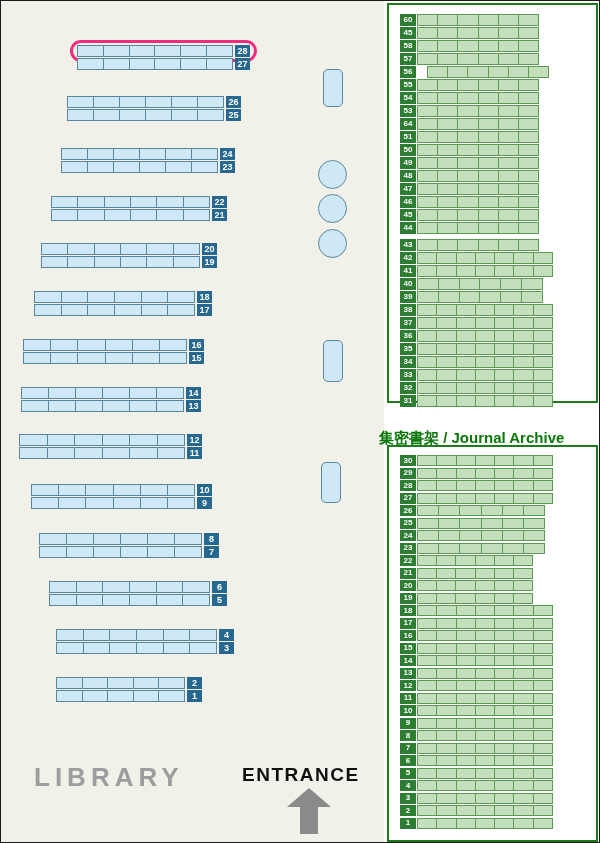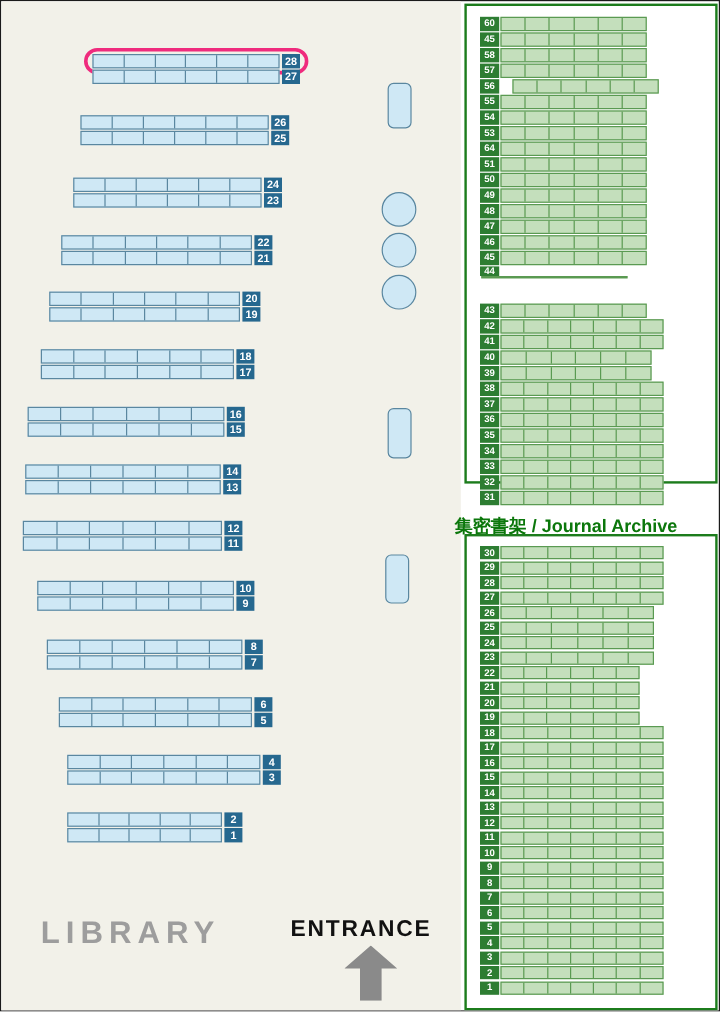--- a/index.html
+++ b/index.html
@@ -559,21 +559,21 @@
           <div class="g-badge">45</div>
           <div class="g-bar" style="width: 122px;">
             <div class="g-cell"></div>
             <div class="g-cell"></div>
             <div class="g-cell"></div>
             <div class="g-cell"></div>
             <div class="g-cell"></div>
             <div class="g-cell"></div>
           </div>
         </div>
-        <div class="g-row" style="height: 12px; margin-bottom: 19px; flex-direction: column;">
+        <div class="g-row" style="height: 12px; margin-bottom: 5px;">
           <div class="g-badge">44</div>
           <div class="g-bar" style="width: 122px;">
             <div class="g-cell"></div>
             <div class="g-cell"></div>
             <div class="g-cell"></div>
             <div class="g-cell"></div>
             <div class="g-cell"></div>
             <div class="g-cell"></div>
           </div>
         </div>

